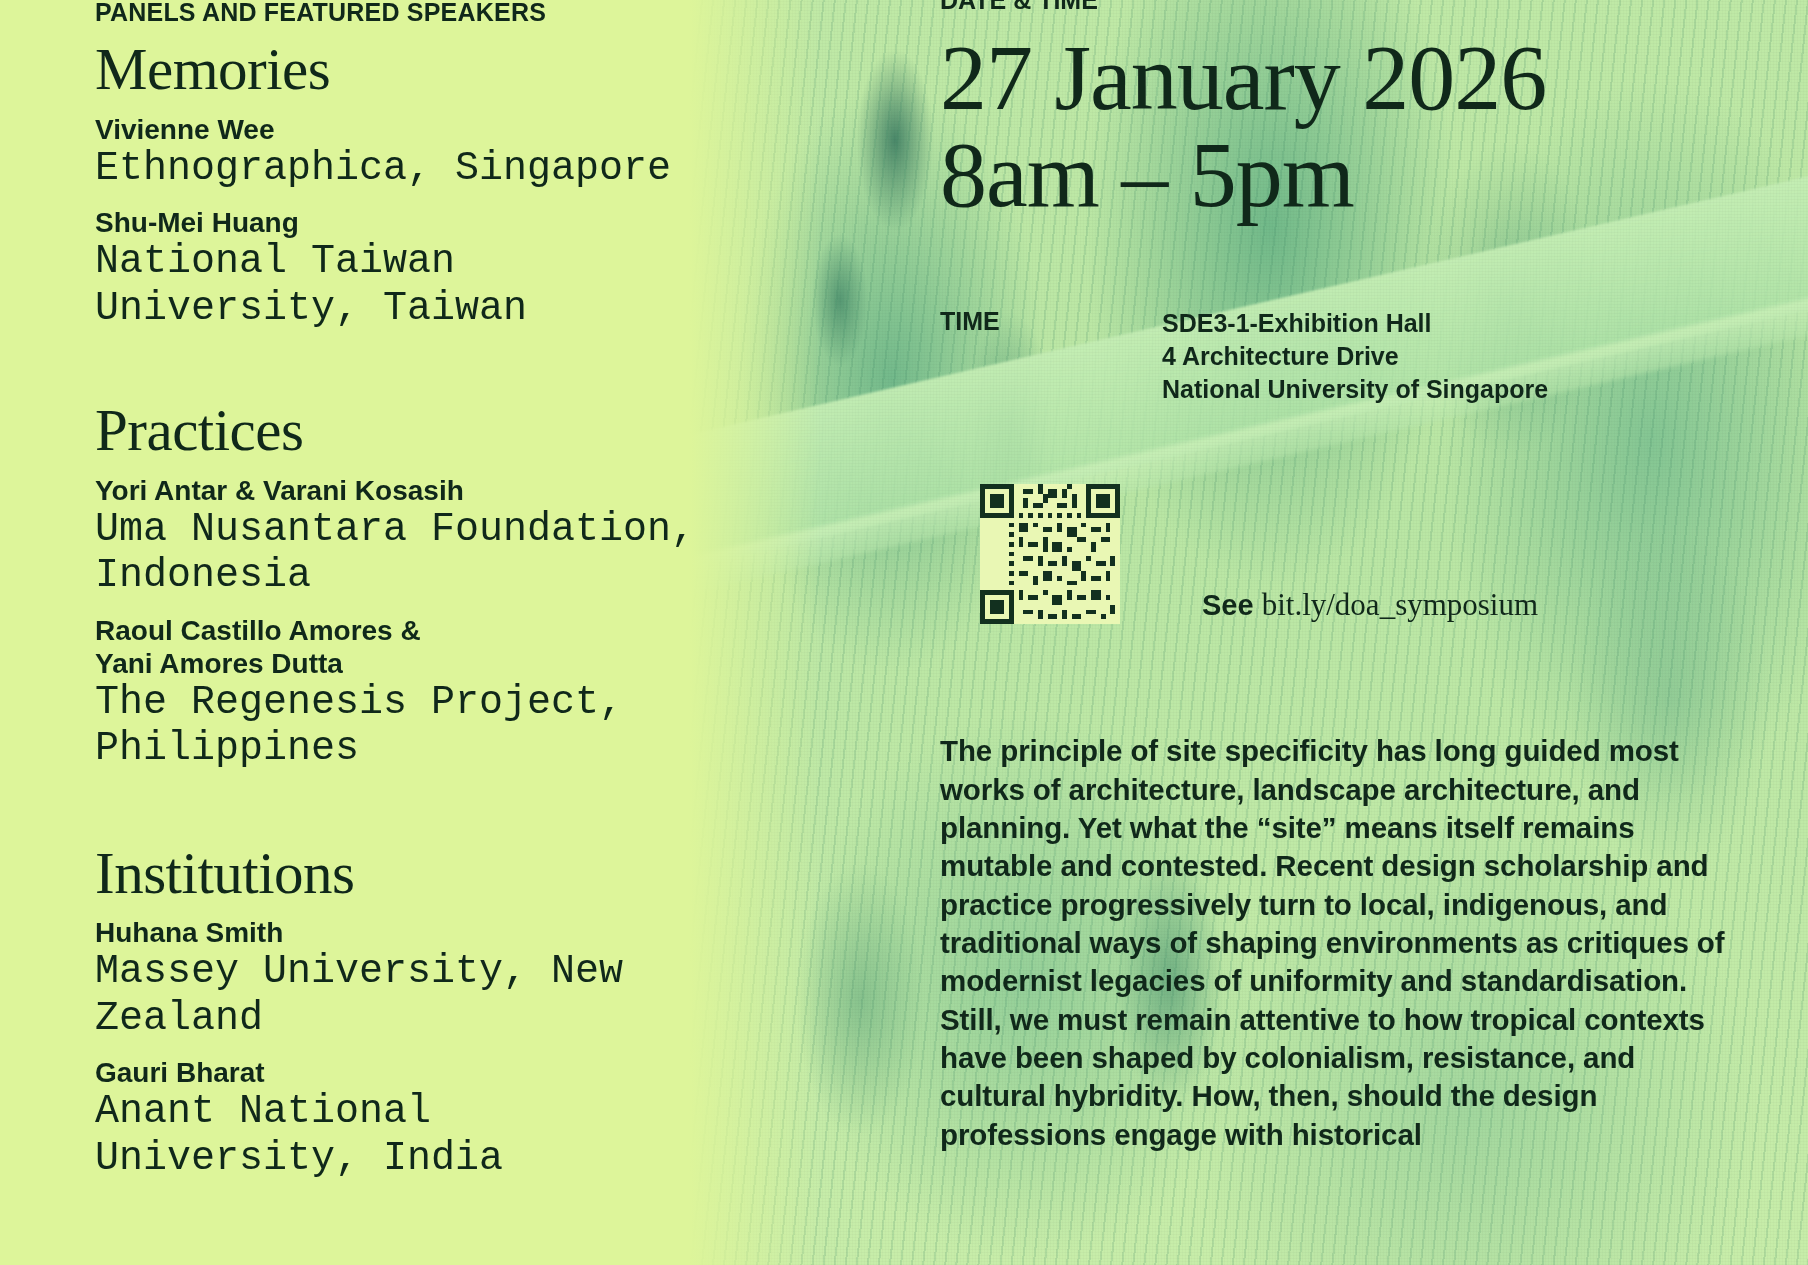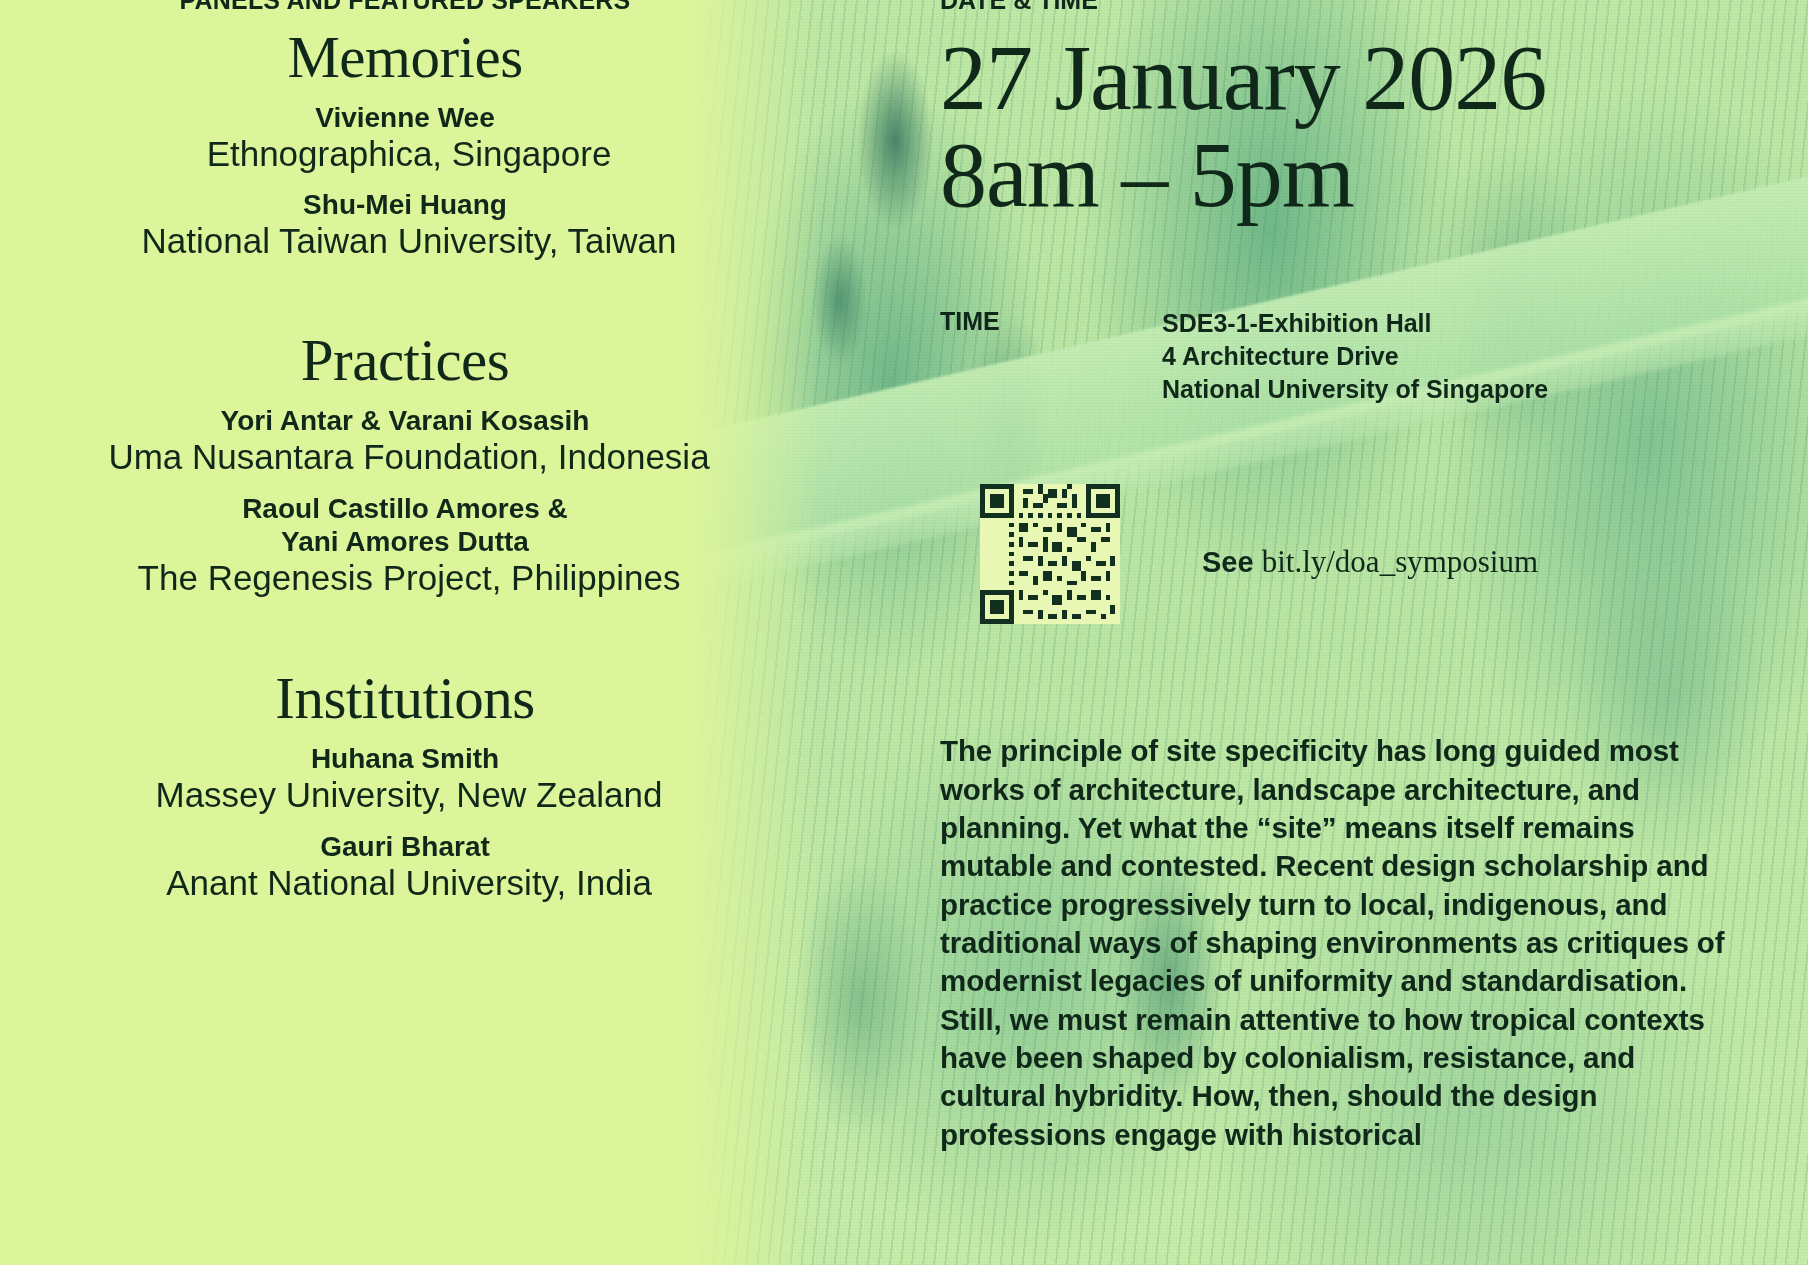--- a/index.html
+++ b/index.html
@@ -95,23 +95,22 @@
   .photo-fade {
     position: absolute;
     left: 0; top: 0; width: 130px; height: 100%;
     background: linear-gradient(90deg, #ddf59a 0%, rgba(221,245,154,0.0) 100%);
   }
 
   
   .left-col {
     position: absolute;
     left: 95px;
-    top: 0;
+    top: 12px;
     width: 620px;
-    text-align: center;
   }
   .eyebrow {
     font-weight: bold;
     font-size: 25px;
     letter-spacing: 0.2px;
     margin: 0;
     padding-top: 0;
     position: relative;
     top: -14px;
   }
@@ -122,24 +121,24 @@
     margin: 0;
     letter-spacing: -0.5px;
   }
   .speaker-name {
     font-weight: bold;
     font-size: 28px;
     line-height: 1.18;
     margin: 0;
   }
   .speaker-aff {
-    font-family: Liberation Sans, sans-serif;
-    font-size: 35px;
+    font-family: Liberation Mono, monospace;
+    font-size: 40px;
     line-height: 1.16;
-    margin: 0 0 0 8px;
+    margin: 0 0 0 0;
   }
   .panel-block { margin-bottom: 0; }
   .speaker { margin-top: 14px; }
 
   
   .right-col {
     position: absolute;
     left: 940px;
     top: 0;
     width: 810px;
@@ -169,21 +168,21 @@
     flex: 0 0 222px;
   }
   .venue-lines {
     font-weight: bold;
     font-size: 25px;
     line-height: 1.33;
   }
   .qr-row {
     display: flex;
     margin-top: 78px;
-    align-items: center;
+    align-items: flex-end;
     padding-left: 40px;
   }
   .qr {
     width: 140px;
     height: 140px;
     flex: 0 0 140px;
     position: relative;
     background: #e9f7b4;
   }
   .qr svg { display: block; }

